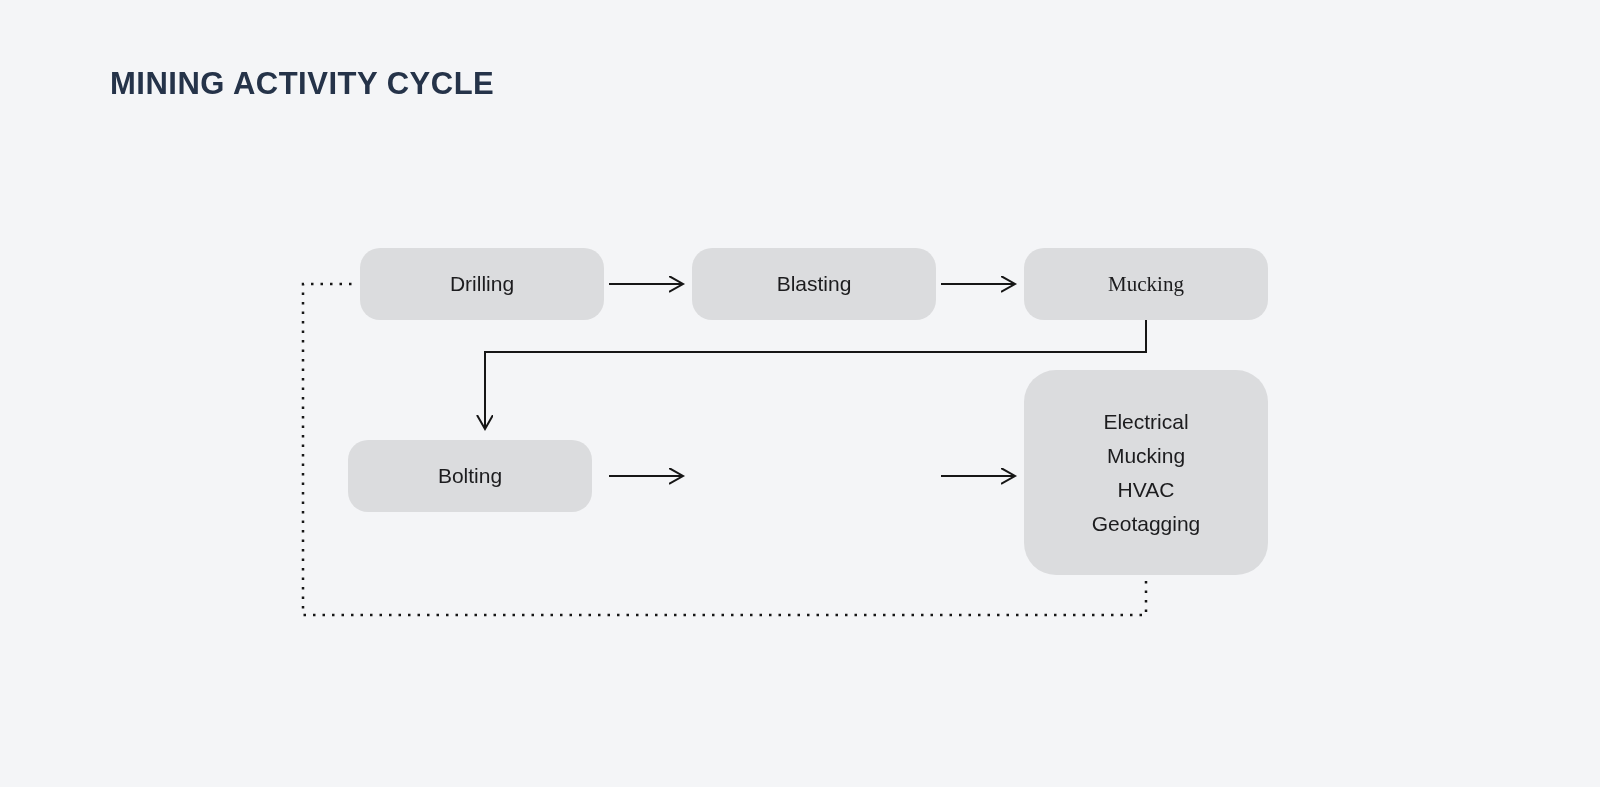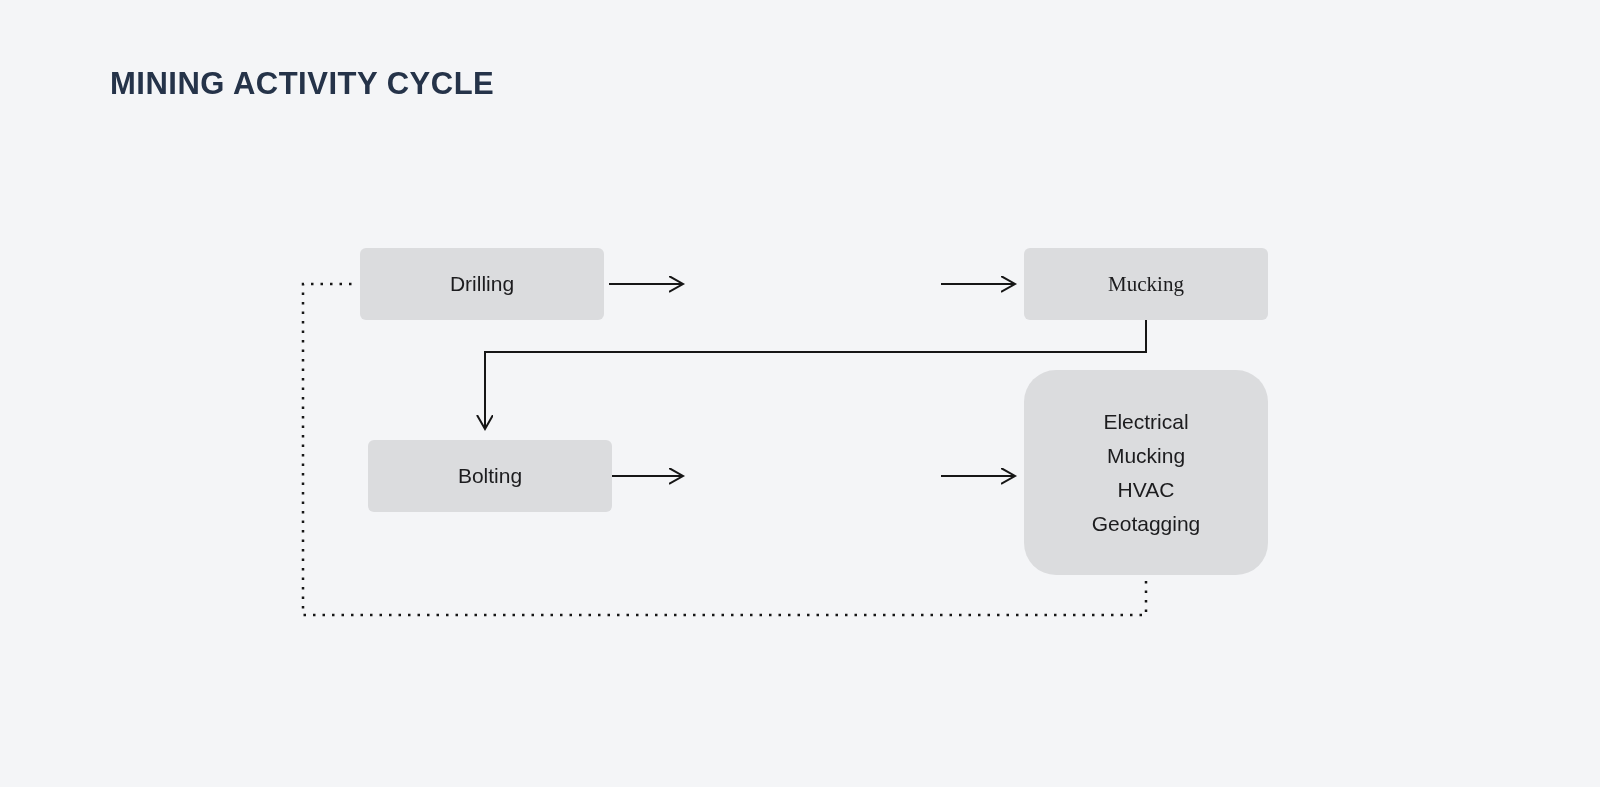--- a/index.html
+++ b/index.html
@@ -24,39 +24,39 @@
     position: absolute;
     left: 110px; top: 66px;
     font-size: 31px;
     font-weight: 700;
     letter-spacing: 0.5px;
     color: var(--title-color);
   }
   .node {
     position: absolute;
     background: var(--node-fill);
-    border-radius: 6px;
+    border-radius: 20px;
     display: flex;
     flex-direction: column;
     align-items: center;
     justify-content: center;
     color: var(--node-text);
     font-size: 21px;
     text-align: center;
   }
   .node.small { width: 244px; height: 72px; }
   .node.large {
     width: 244px; height: 205px;
     border-radius: 32px;
     line-height: 34px;
   }
   #drilling    { left: 360px;  top: 248px; }
   #blasting    { left: 692px;  top: 248px; }
   #mucking     { left: 1024px; top: 248px; font-family: Liberation Serif, serif; }
-  #bolting     { left: 368px;  top: 440px; align-items: center; }
+  #bolting     { left: 348px;  top: 440px; align-items: center; }
   #shotcreting { left: 692px;  top: 440px; }
   #services    { left: 1024px; top: 370px; }
   svg.edges {
     position: absolute;
     left: 0; top: 0;
     width: 1600px; height: 787px;
     pointer-events: none;
   }
   .edge {
     fill: none;
@@ -92,20 +92,23 @@
     <path class="edge" d="M1146,320 V352 H485 V428" marker-end="url(#chevron)"></path>
     <path class="edge" d="M609,476 H682" marker-end="url(#chevron)"></path>
     <path class="edge" d="M941,476 H1014" marker-end="url(#chevron)"></path>
     <path class="edge dotted" d="M1146,581 V615 H303 V284 H356"></path>
   </svg>
 
   <div class="node small" id="drilling">
     <span>Drilling</span>
   </div>
 
+  <div class="node small" id="blasting">
+    <span>Blasting</span>
+  </div>
 
   <div class="node small" id="mucking">
     <span>Mucking</span>
   </div>
 
   <div class="node small" id="bolting">
     <span>Bolting</span>
   </div>
 
 

